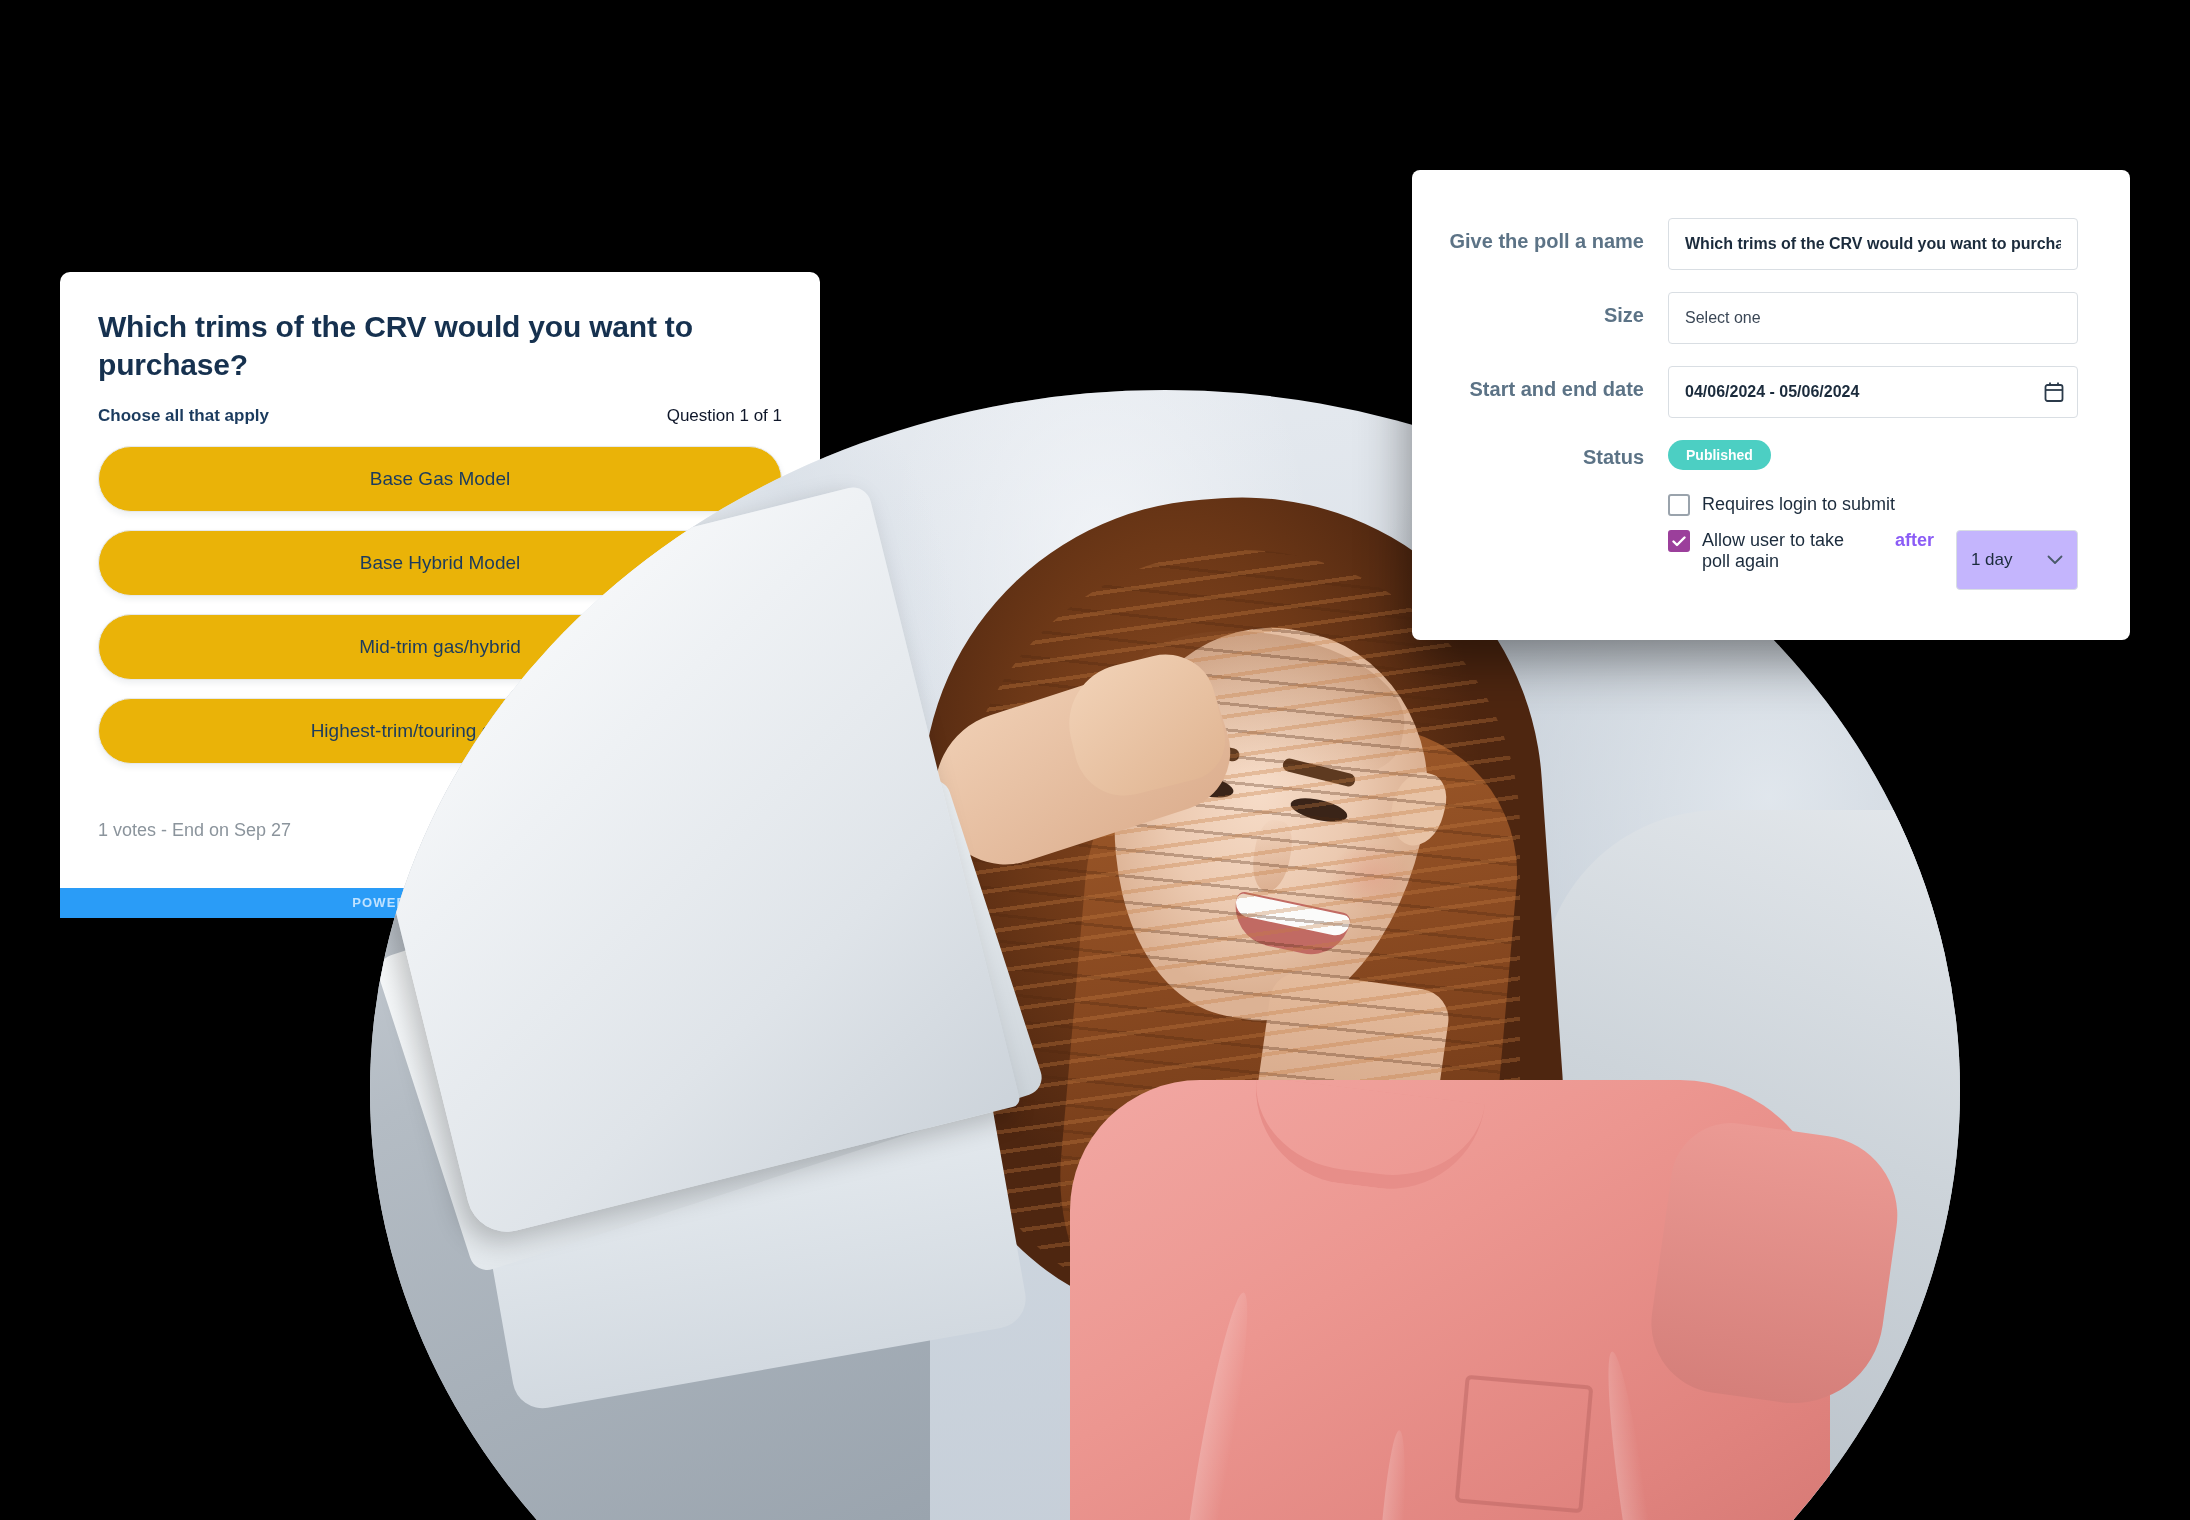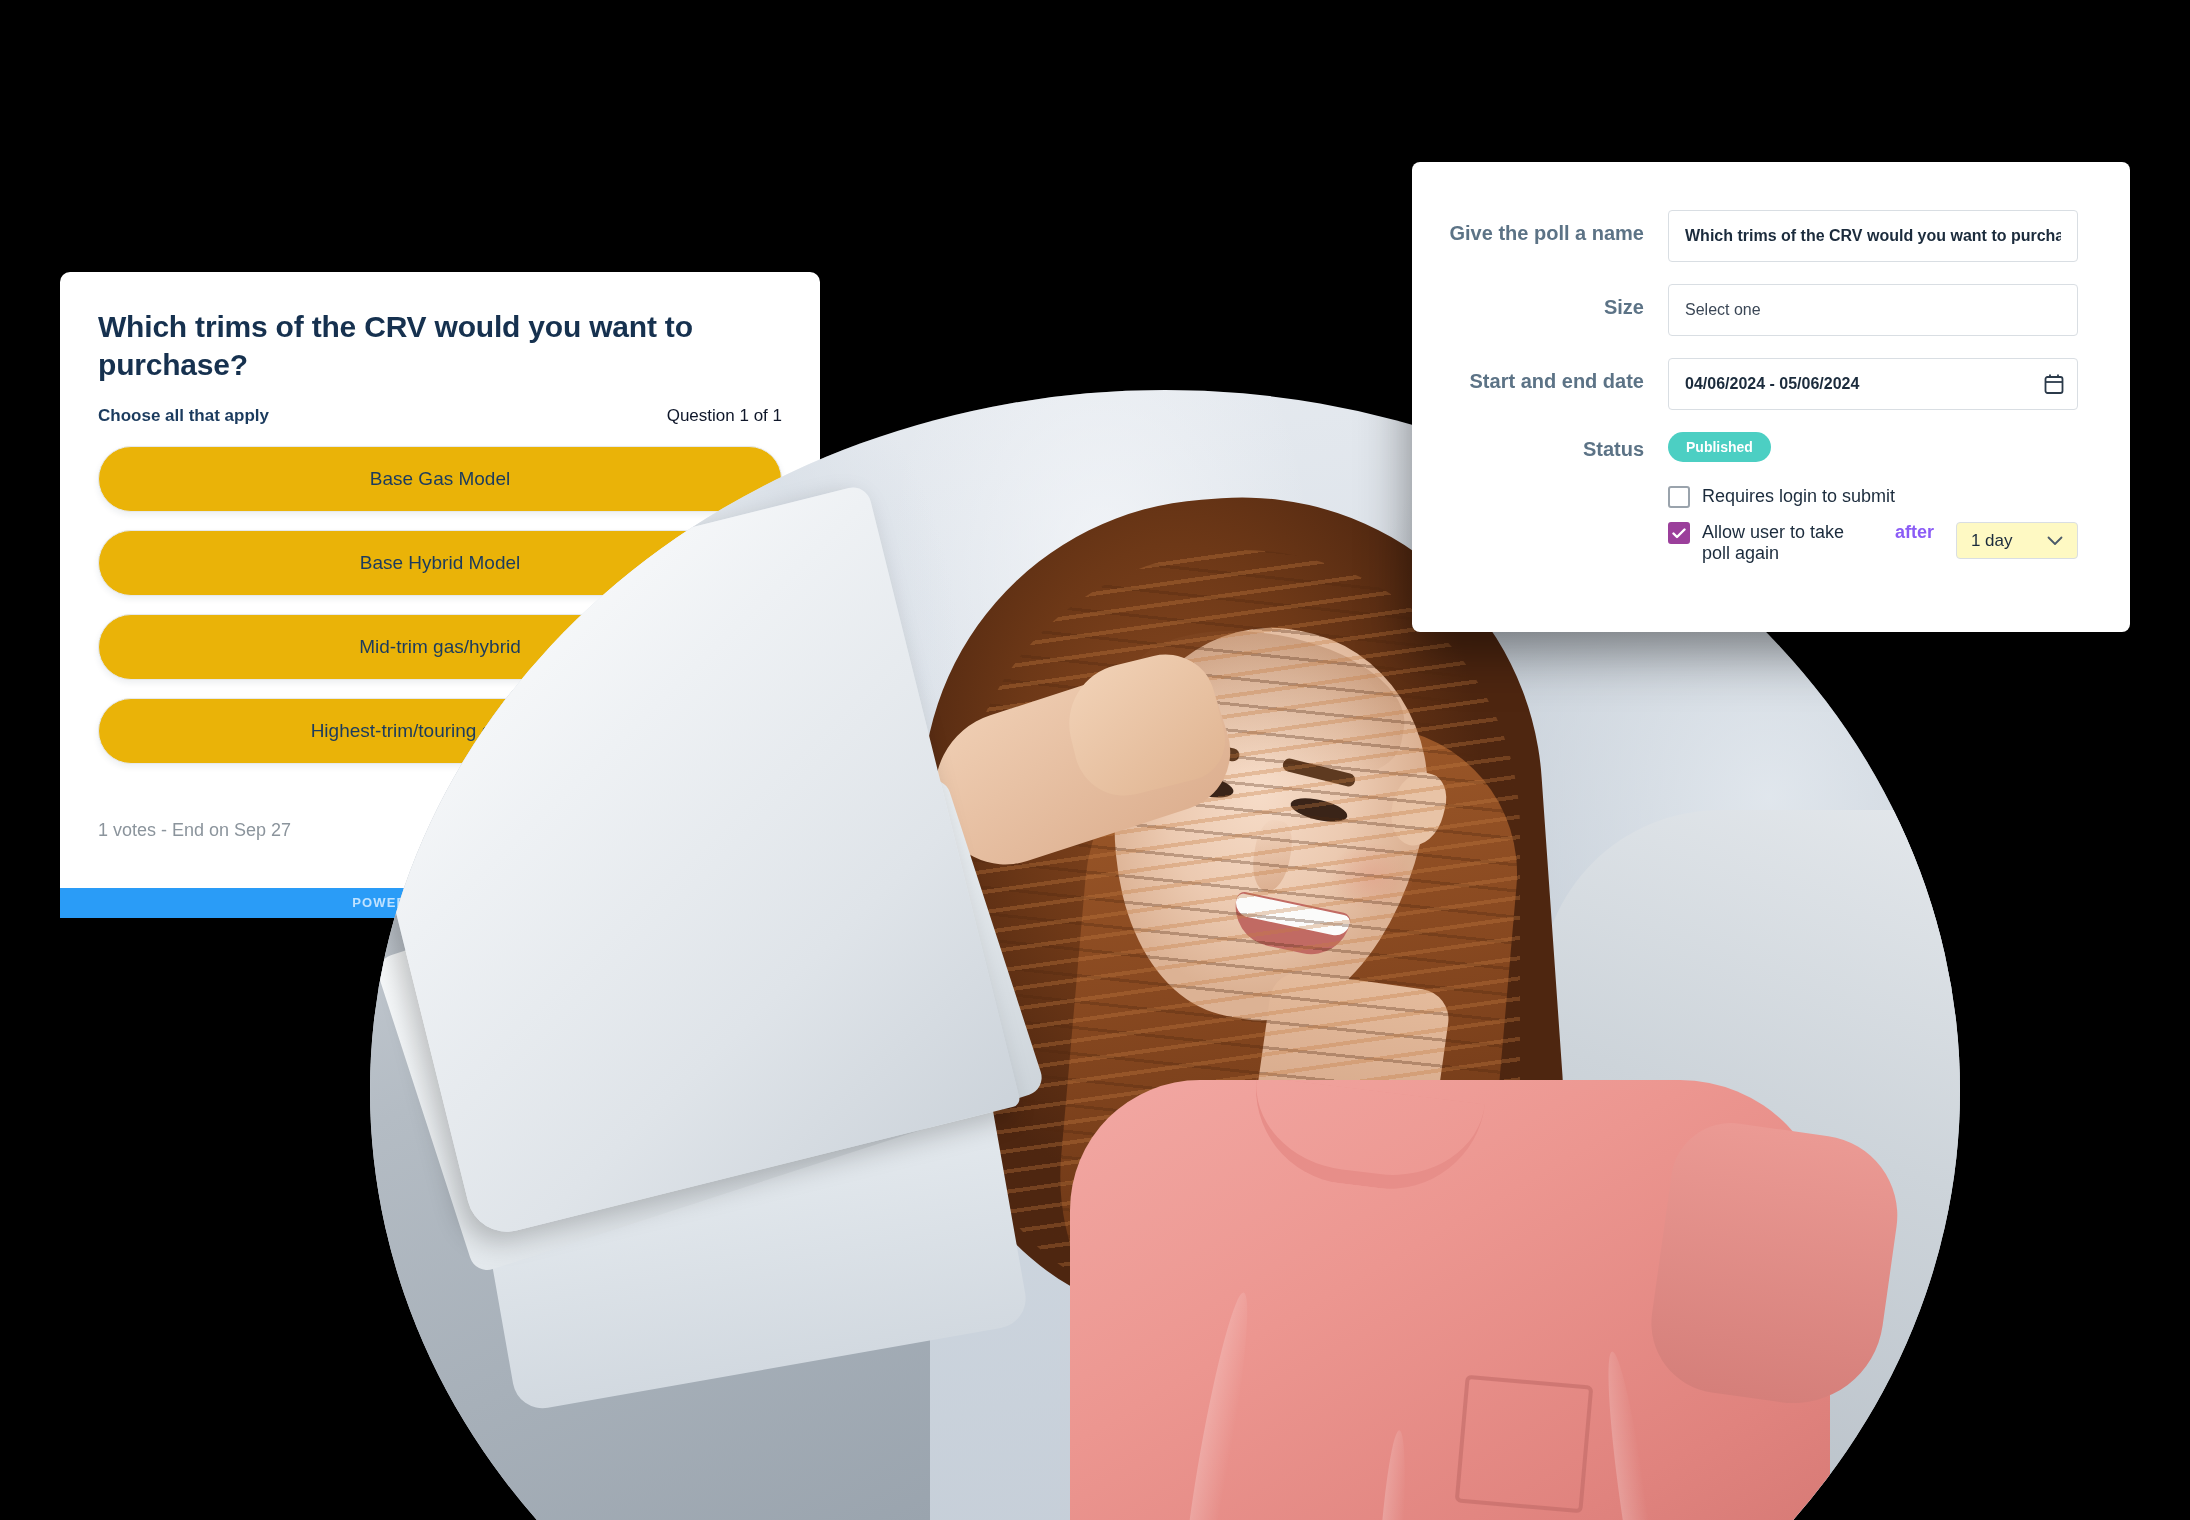--- a/index.html
+++ b/index.html
@@ -337,21 +337,21 @@
     font-size: 17px;
     font-weight: bold;
     letter-spacing: 0.4px;
     color: #ffffff;
   }
 
   
   #settings-card {
     position: absolute;
     left: 1412px;
-    top: 162px;
+    top: 170px;
     width: 718px;
     height: 470px;
     background: #ffffff;
     border-radius: 8px;
     z-index: 30;
     box-shadow: 0 20px 54px rgba(0,0,0,0.45);
     padding: 48px 52px 0 34px;
   }
   .field-row {
     display: flex;
@@ -429,25 +429,25 @@
     color: #1b2b3c;
   }
   .check-after {
     font-size: 18px;
     font-weight: bold;
     color: #8b5cf6;
     margin-left: 6px;
   }
   #repeat-select {
     width: 148px;
-    height: 37px;
+    height: 60px;
     margin-left: 10px;
     border: 1px solid #d9dee3;
     border-radius: 4px;
-    background: #fef9c3;
+    background: #c4b5fd;
     display: flex;
     align-items: center;
     justify-content: space-between;
     padding: 0 14px;
     font-size: 17px;
     color: #1b2b3c;
     cursor: pointer;
   }
 </style>
 </head>

